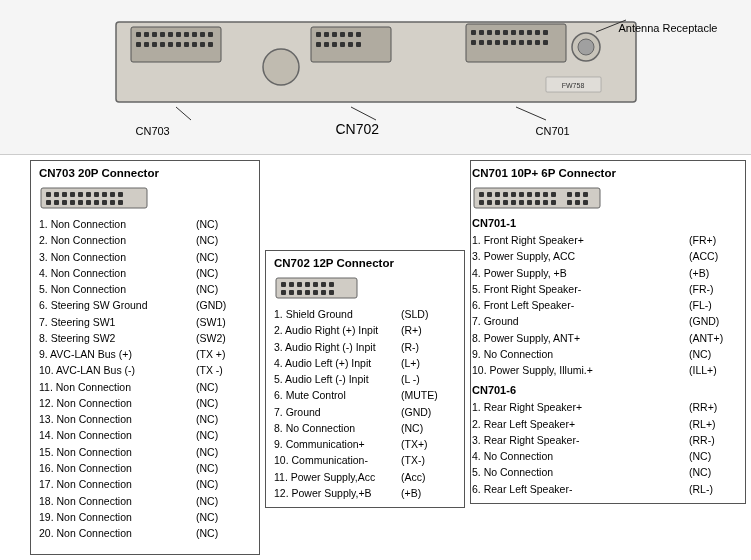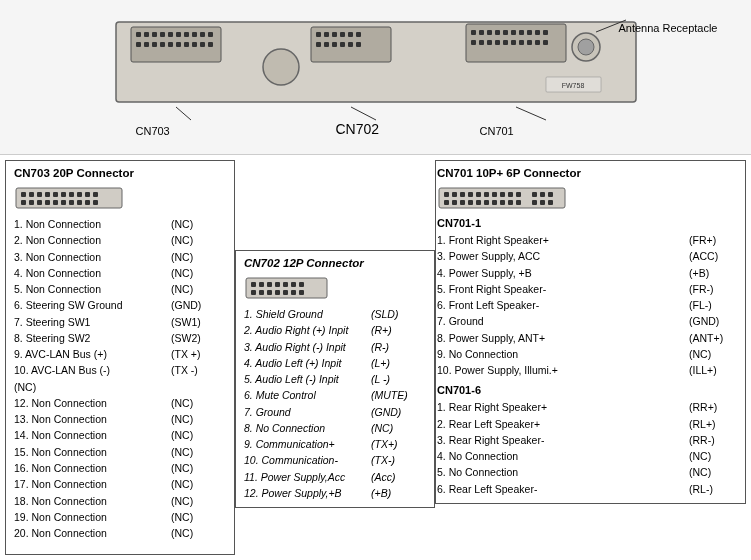--- a/index.html
+++ b/index.html
@@ -38,54 +38,55 @@
     }
     .label-cn702 {
       position: absolute;
       bottom: 5px;
       left: 320px;
       font-size: 14px;
     }
     .label-cn701 {
       position: absolute;
       bottom: 5px;
-      left: 464px;
+      left: 520px;
       font-size: 11px;
     }
     .label-antenna {
       position: absolute;
       top: 10px;
       right: 18px;
       font-size: 11px;
     }
 
     
     .bottom-section {
       display: flex;
       height: 405px;
       padding: 5px;
+      gap: 5px;
+      margin-left: 25px;
     }
 
     
     .panel-cn703 {
       border: 1px solid #555;
       padding: 6px 8px;
       width: 230px;
       flex-shrink: 0;
     }
 
     
     .panel-cn702 {
       border: 1px solid #555;
       padding: 6px 8px;
       width: 200px;
       flex-shrink: 0;
       align-self: flex-start;
       margin-top: 90px;
-      font-style: italic;
     }
 
     
     .panel-cn701 {
       border: 1px solid #555;
       padding: 6px 1px;
       flex: 1;
       align-self: flex-start;
     }
 
@@ -290,20 +291,21 @@
         </li>
         <li>
           <span class="pin-name">9. AVC-LAN Bus (+)</span>
           <span class="pin-code">(TX +)</span>
         </li>
         <li>
           <span class="pin-name">10. AVC-LAN Bus (-)</span>
           <span class="pin-code">(TX -)</span>
         </li>
         <li>
+          <span class="pin-name">11. Non Connection</span>
           <span class="pin-code">(NC)</span>
         </li>
         <li>
           <span class="pin-name">12. Non Connection</span>
           <span class="pin-code">(NC)</span>
         </li>
         <li>
           <span class="pin-name">13. Non Connection</span>
           <span class="pin-code">(NC)</span>
         </li>

